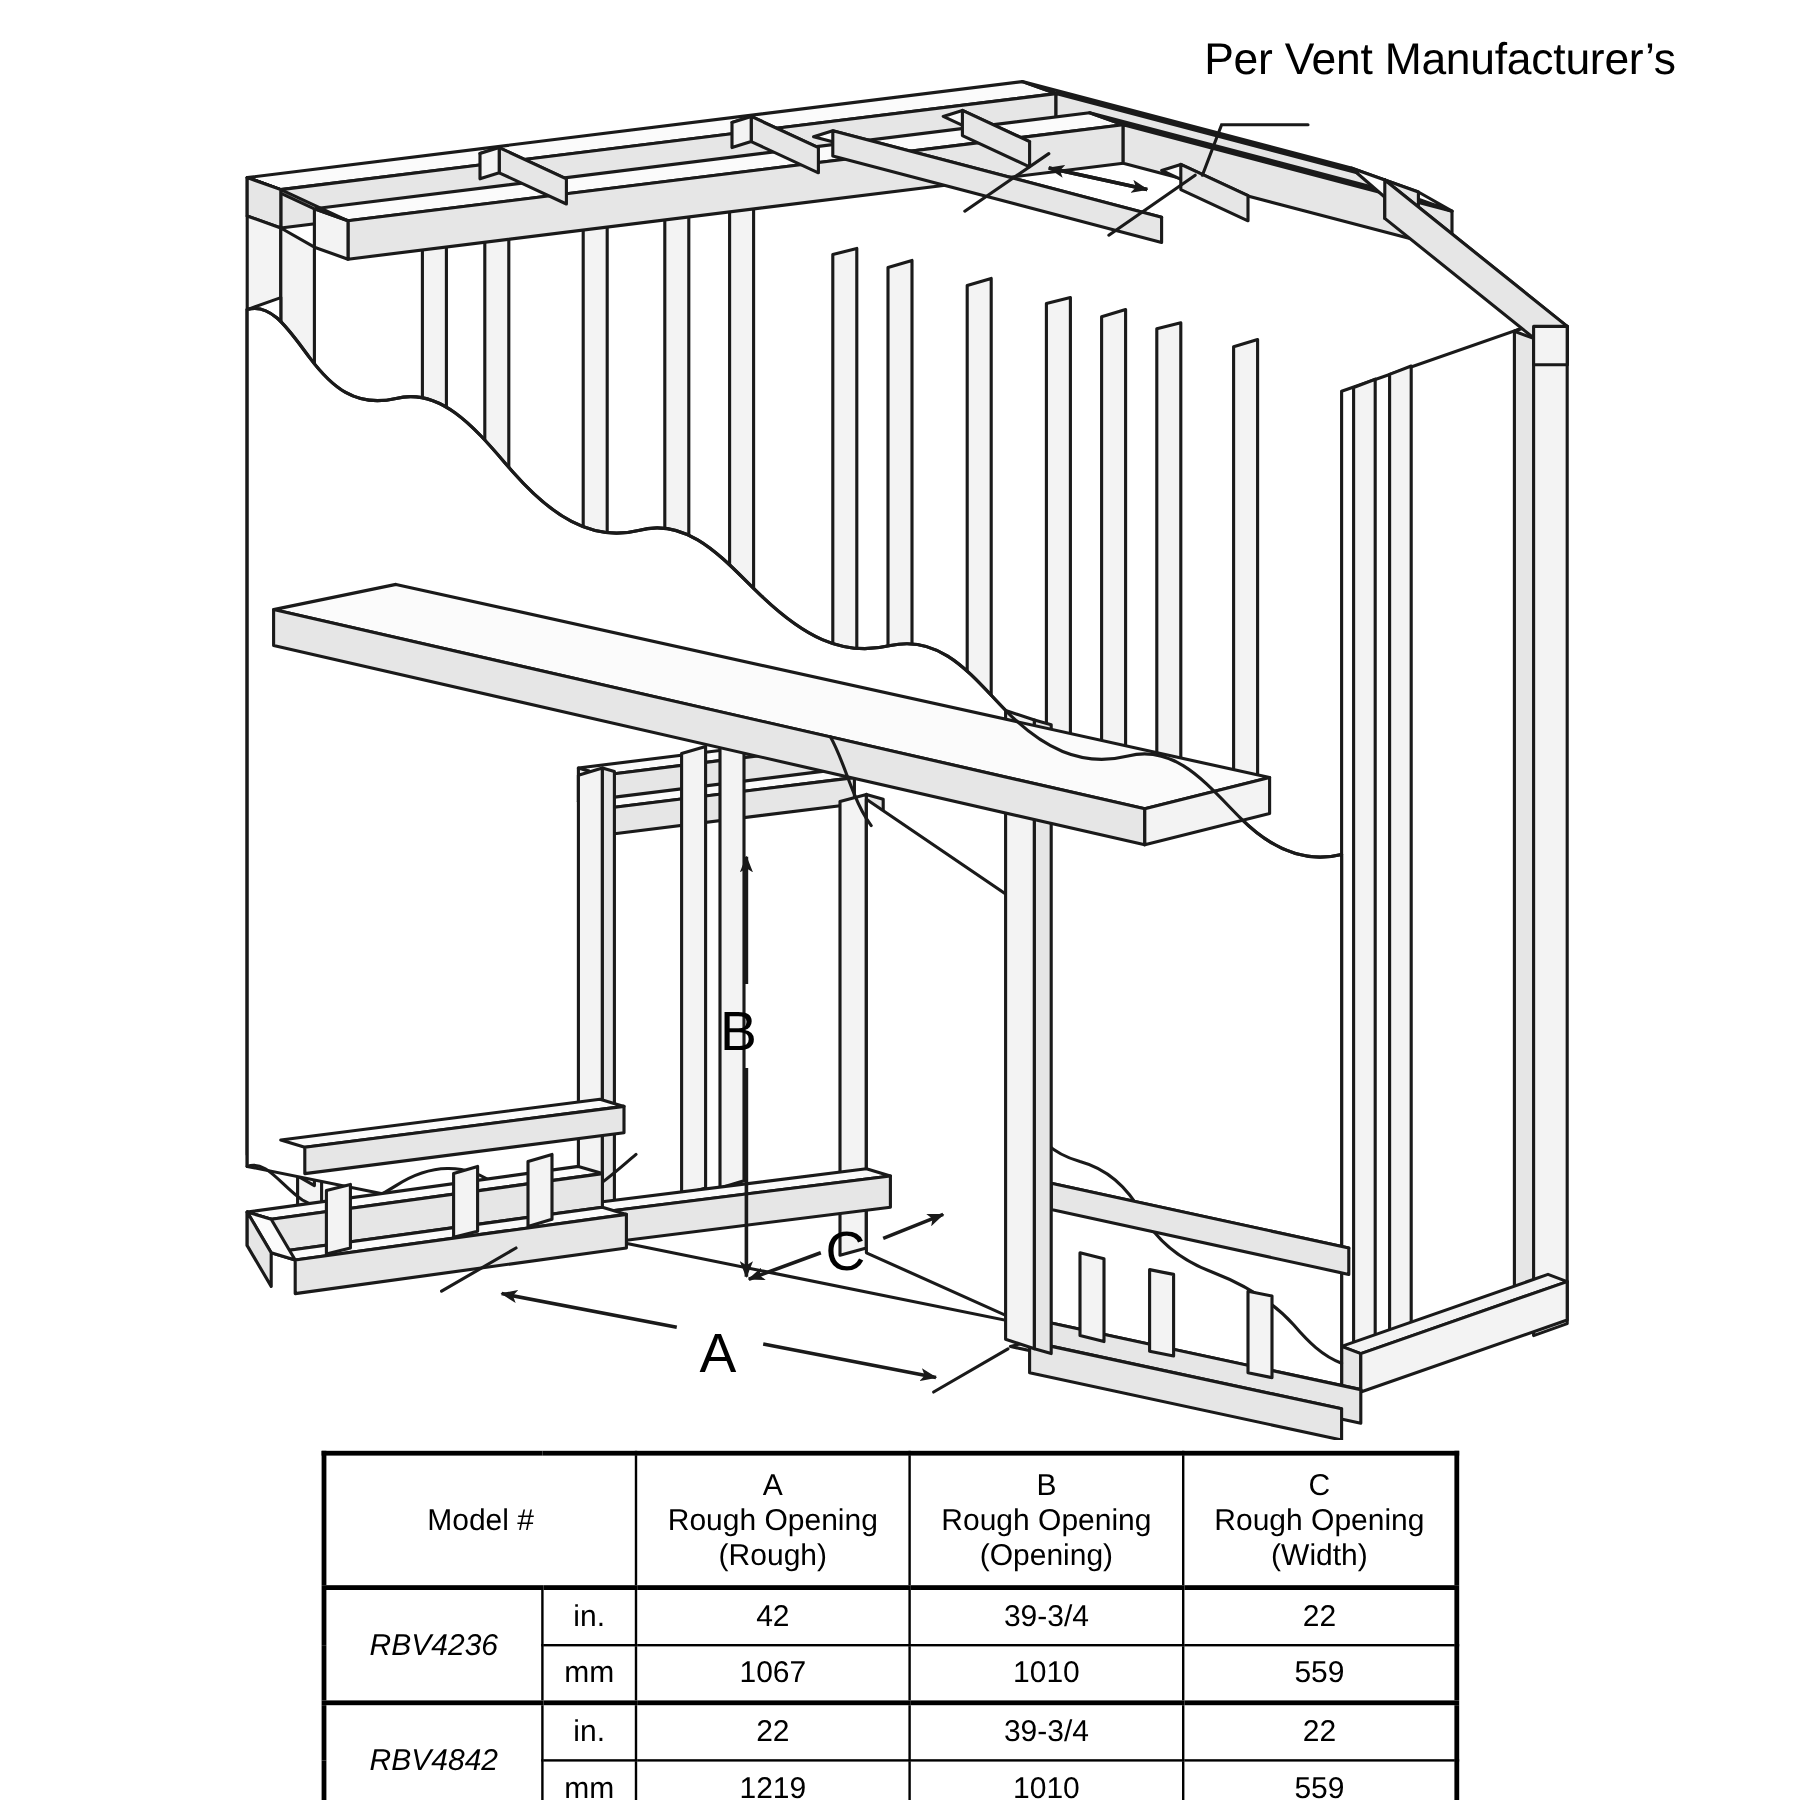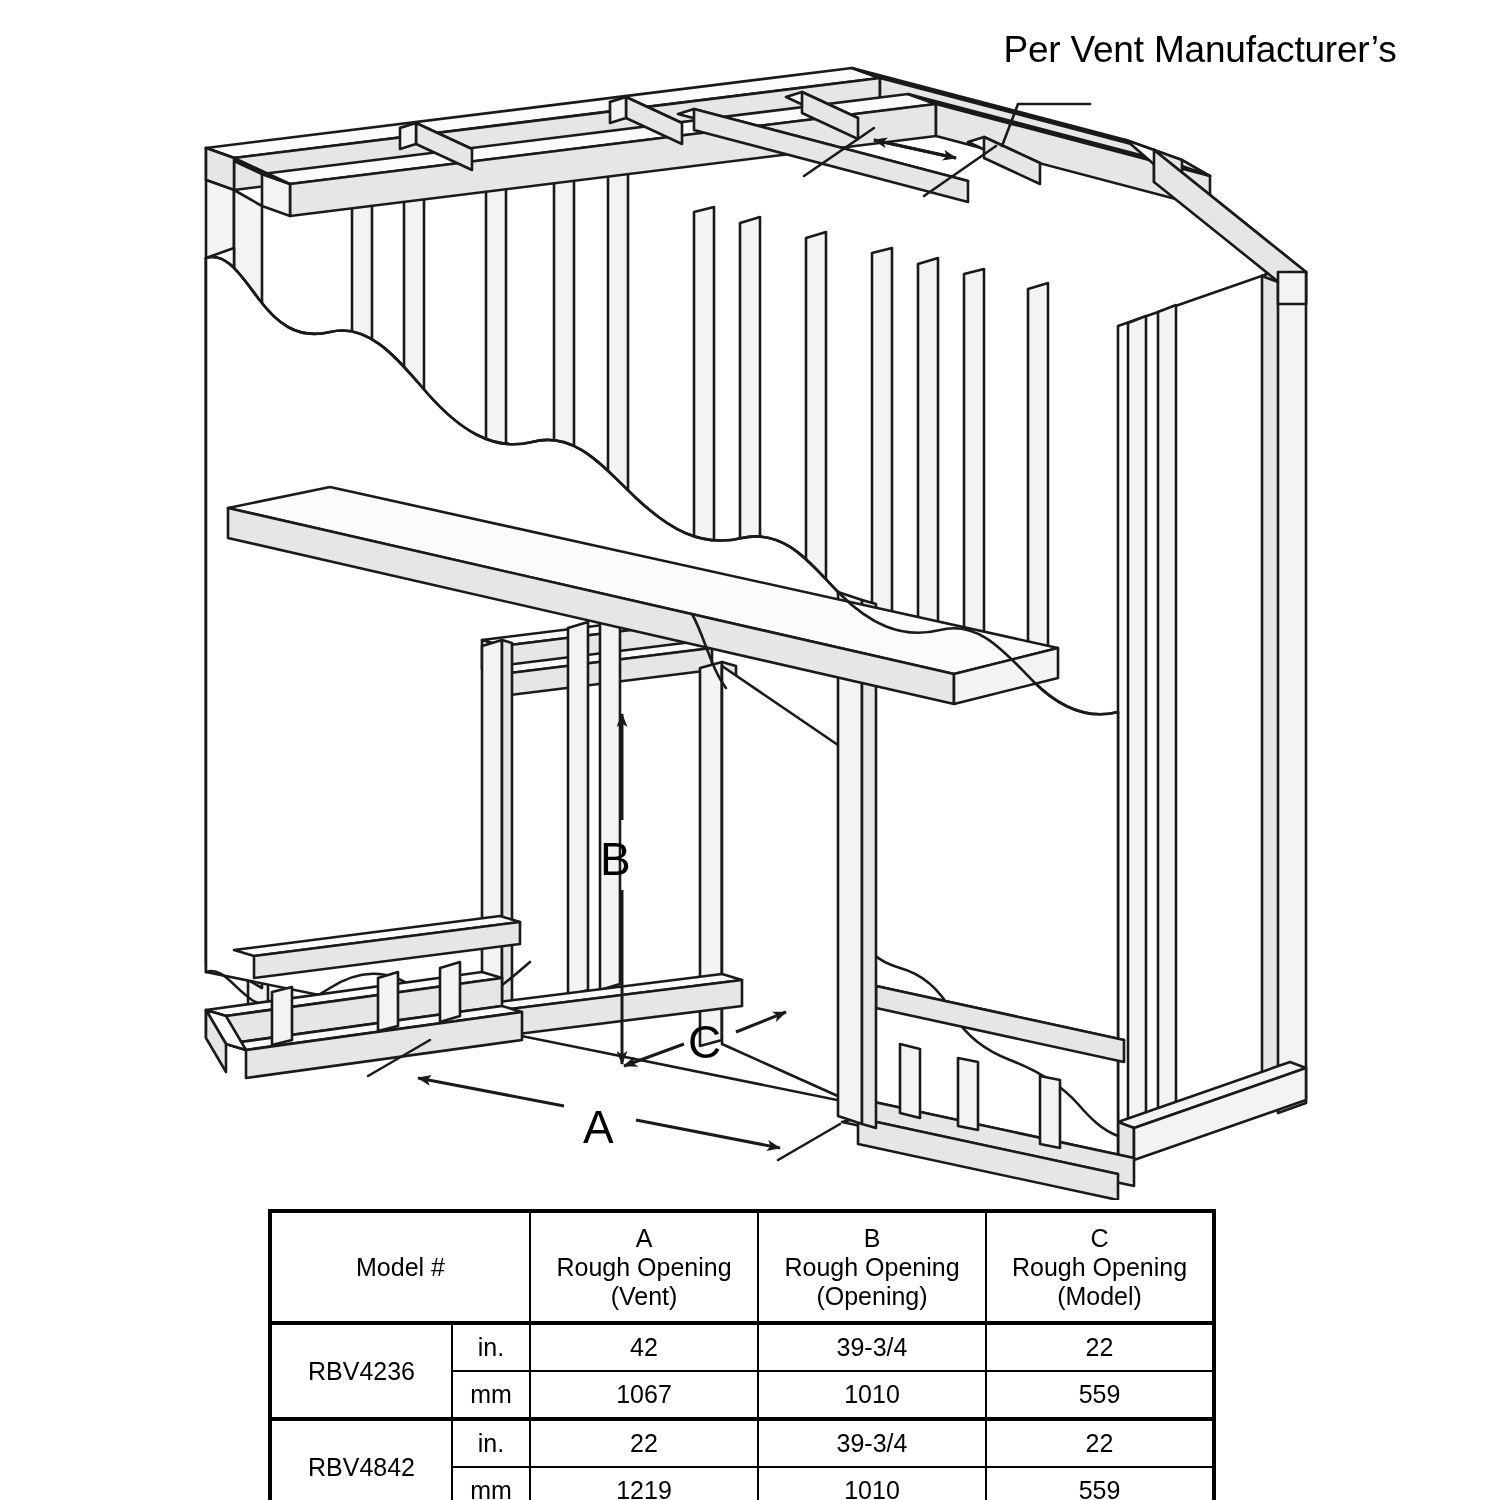--- a/index.html
+++ b/index.html
@@ -110,20 +110,21 @@
     border-bottom-width: 4px;
   }
   td.unit {
     font-size: 26px;
     height: 45px;
   }
   td.model {
     font-size: 26px;
     vertical-align: top;
     padding-top: 7px;
+    font-style: italic;
   }
   td.val { height: 45px; font-size: 26px; margin-left: 11px; }
   tr.grp-top td { border-top-width: 4px; }
 </style>
 </head>
 <body>
 
 <div id="stage">
 
   <svg id="drawing" viewBox="0 0 1500 1200">
@@ -416,31 +417,31 @@
           <col class="c-a">
           <col class="c-b">
           <col class="c-c">
       </colgroup>
       <thead>
         <tr>
           <th class="hdr hdr-model" colspan="2">Model #</th>
           <th class="hdr">
             <span class="hl">A</span>
             <span class="hl">Rough Opening</span>
-            <span class="hl">(Vent)</span>
+            <span class="hl">(Rough)</span>
           </th>
           <th class="hdr">
             <span class="hl">B</span>
             <span class="hl">Rough Opening</span>
             <span class="hl">(Opening)</span>
           </th>
           <th class="hdr">
             <span class="hl">C</span>
             <span class="hl">Rough Opening</span>
-            <span class="hl">(Model)</span>
+            <span class="hl">(Width)</span>
           </th>
         </tr>
       </thead>
       <tbody>
 
         <tr class="grp-top">
           <td class="model" rowspan="2">RBV4236</td>
           <td class="unit">in.</td>
           <td class="val">42</td>
           <td class="val">39-3/4</td>

